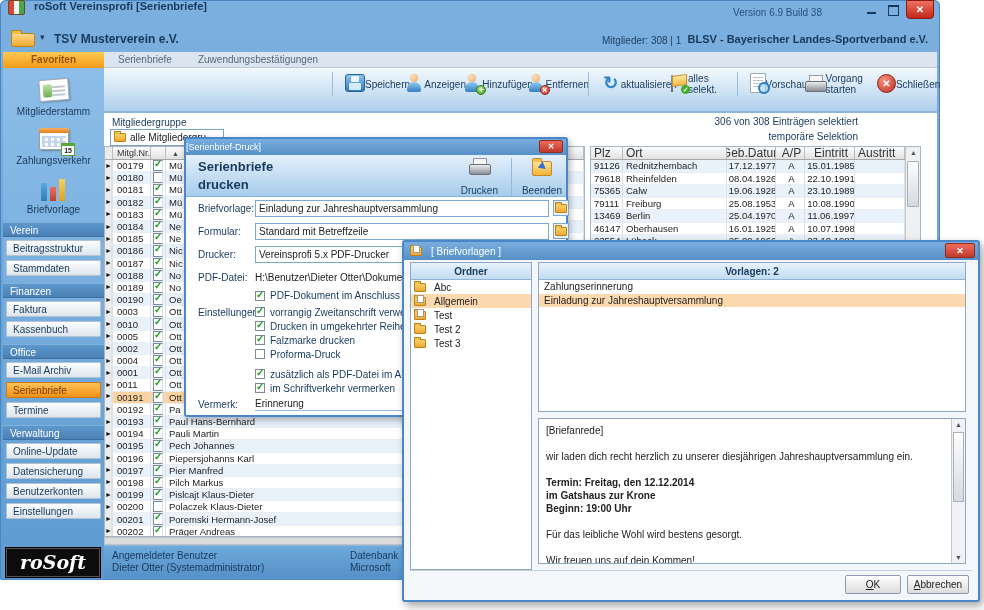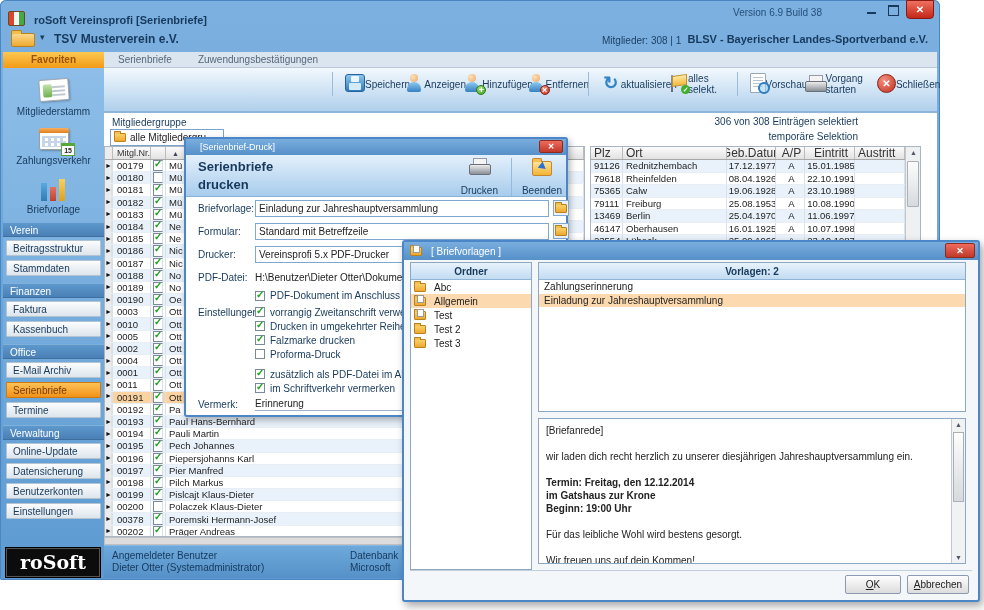--- a/index.html
+++ b/index.html
@@ -3,21 +3,21 @@
 <meta charset="utf-8">
 <style>
   html,body{margin:0;padding:0;background:#fff;width:984px;height:610px;position:relative;
     font-family:"Liberation Sans",sans-serif;overflow:hidden;-webkit-font-smoothing:antialiased}
   *{box-sizing:border-box}
 
   
   .window{position:absolute;left:0;top:0;width:940px;height:580px;
     background:linear-gradient(#7cb0e0,#5e9ad1);border-radius:6px 6px 2px 2px;
     box-shadow:0 0 0 1px #4a86c0 inset}
-  .titlebar{position:absolute;left:0;top:0;right:0;height:26px;display:flex;align-items:flex-end;padding:0 8px}
+  .titlebar{position:absolute;left:0;top:0;right:0;height:26px;display:flex;align-items:flex-start;padding:0 8px}
   .appicon{width:17px;height:15px;border:1px solid #6a4a20;border-radius:2px;
     background:linear-gradient(90deg,#d84830 0 5px,#f5f5f5 5px 10px,#48a848 10px 15px)}
   .title-text{font-weight:bold;font-size:11px;color:#17395c;margin-left:9px}
   .version{position:absolute;right:118px;top:7px;font-size:10px;color:#27507a}
   .win-btns{position:absolute;right:6px;top:0;display:flex;align-items:flex-start;gap:4px}
   .wmin,.wmax{width:18px;height:18px;display:flex;justify-content:center}
   .wmin::after{content:"";width:9px;height:2px;background:#17395c;margin-top:12px}
   .wmax::after{content:"";width:9px;height:8px;border:1px solid #17395c;border-top-width:2px;margin-top:5px}
   .wclose{width:28px;height:19px;background:linear-gradient(#f07060,#c22818);border:1px solid #8a1a10;
     border-radius:0 0 4px 4px;color:#fff;font-size:10px;font-weight:bold;text-align:center;line-height:17px}
@@ -60,21 +60,21 @@
   .fav-stats{width:27px;height:25px;
     background:linear-gradient(#58aadc,#2f7cb4) no-repeat 1px 7px/6px 18px,
       linear-gradient(#e87060,#c04030) no-repeat 10px 11px/6px 14px,
       linear-gradient(#f8d060,#e0a020) no-repeat 19px 3px/6px 22px}
   .sec-h{height:15px;background:linear-gradient(#5d98cc,#4a80b5);color:#fff;font-weight:normal;font-size:10px;
     padding-left:7px;line-height:15px;margin-top:7px;border-top:1px solid #7fb0dc;border-bottom:1px solid #3f6f9f}
   .sec-item{height:16px;line-height:15px;margin:3px 3px 4px 3px;background:linear-gradient(#fcfdfe,#dde5ec);
     border:1px solid #b4c3d1;border-radius:1px;font-size:10px;color:#17395c;padding-left:6px;white-space:nowrap;overflow:hidden}
   .sec-item.active{background:linear-gradient(#fdc255,#f2921a);border-color:#cf7a10;color:#7a3c00}
   .logo-box{position:absolute;left:5px;top:547px;width:96px;height:31px;background:#0c0c0c;border:1px solid #000;
-    box-shadow:0 0 0 1px #555 inset;color:#fff;font-family:"DejaVu Serif",serif;font-weight:bold;
+    box-shadow:0 0 0 1px #555 inset;color:#fff;font-family:"DejaVu Serif",serif;font-style:italic;font-weight:bold;
     font-size:19px;text-align:center;line-height:29px;z-index:3}
 
   
   .content-bg{position:absolute;left:104px;top:52px;width:833px;height:493px;background:#fff}
   .tabs{position:absolute;left:104px;top:52px;width:833px;height:16px;background:#dbe5ef;
     border-bottom:1px solid #b9c7d6;font-size:10px;color:#55677a;display:flex;gap:26px;padding-left:14px;align-items:center}
   .band{position:absolute;left:104px;top:68px;width:833px;height:45px;
     background:linear-gradient(#f2f8fd,#b0d0ec);border-bottom:2px solid #8fb6da}
   .band-title{position:absolute;left:14px;top:4px;font-size:13px;font-weight:bold;color:#17395c;line-height:17px}
   .toolbar{position:absolute;left:222px;top:2px;right:8px;bottom:0;display:flex;align-items:flex-start;padding-top:2px}
@@ -179,21 +179,21 @@
   
   .statusbar{position:absolute;left:104px;top:545px;width:836px;height:33px;
     background:linear-gradient(#6ea9db,#5591c8);border-top:1px solid #8ab8e4;font-size:10px;color:#17395c}
   .sb-l1{position:absolute;left:8px;top:4px}.sb-l2{position:absolute;left:8px;top:16px}
   .sb-d1{position:absolute;left:246px;top:4px}.sb-d2{position:absolute;left:246px;top:16px}
 
   
   .dlg1{position:absolute;left:184px;top:137px;width:384px;height:280px;background:#fff;
     border:2px solid #4a86c8;border-radius:3px;box-shadow:2px 3px 7px rgba(0,0,0,.3);z-index:10}
   .dtitle{height:16px;background:linear-gradient(#79aede,#5690c8);color:#fff;font-size:9px;
-    padding-left:14px;line-height:16px;position:relative}
+    padding-left:0;line-height:16px;position:relative}
   .dclose{position:absolute;right:3px;top:1px;width:24px;height:13px;background:linear-gradient(#ee6c5c,#c0392b);
     border:1px solid #8e2a20;border-radius:2px;color:#fff;font-size:8px;text-align:center;line-height:12px;font-weight:bold}
   .dclose::after{content:"✕"}
   .dhead1{height:42px;background:linear-gradient(#e4f0fb,#a7ccec);border-bottom:1px solid #8ab2d8;position:relative}
   .dh-title{position:absolute;left:12px;top:3px;font-size:13px;font-weight:bold;color:#17395c;line-height:18px}
   .dh-btn{position:absolute;top:3px;display:flex;flex-direction:column;align-items:center;font-size:10px;color:#17395c;height:38px;justify-content:space-between}
   .dh-print{right:68px}
   .dh-exit{right:4px;border-left:1px solid #93bad e;padding-left:10px}
   .dh-exit{border-left:1px solid #93bade;}
   .dbody{position:relative;height:220px;font-size:10px;color:#17395c}
@@ -722,21 +722,21 @@
           <span class="c-cb">
             <span class="cb"></span>
           </span>
           <span class="c-name">Polaczek Klaus-Dieter</span>
         </div>
 
         <div class="lrow">
           <span class="c-gut">
             <span class="marker"></span>
           </span>
-          <span class="c-nr">00378</span>
+          <span class="c-nr">00201</span>
           <span class="c-cb">
             <span class="cb on"></span>
           </span>
           <span class="c-name">Poremski Hermann-Josef</span>
         </div>
 
         <div class="lrow">
           <span class="c-gut">
             <span class="marker"></span>
           </span>

